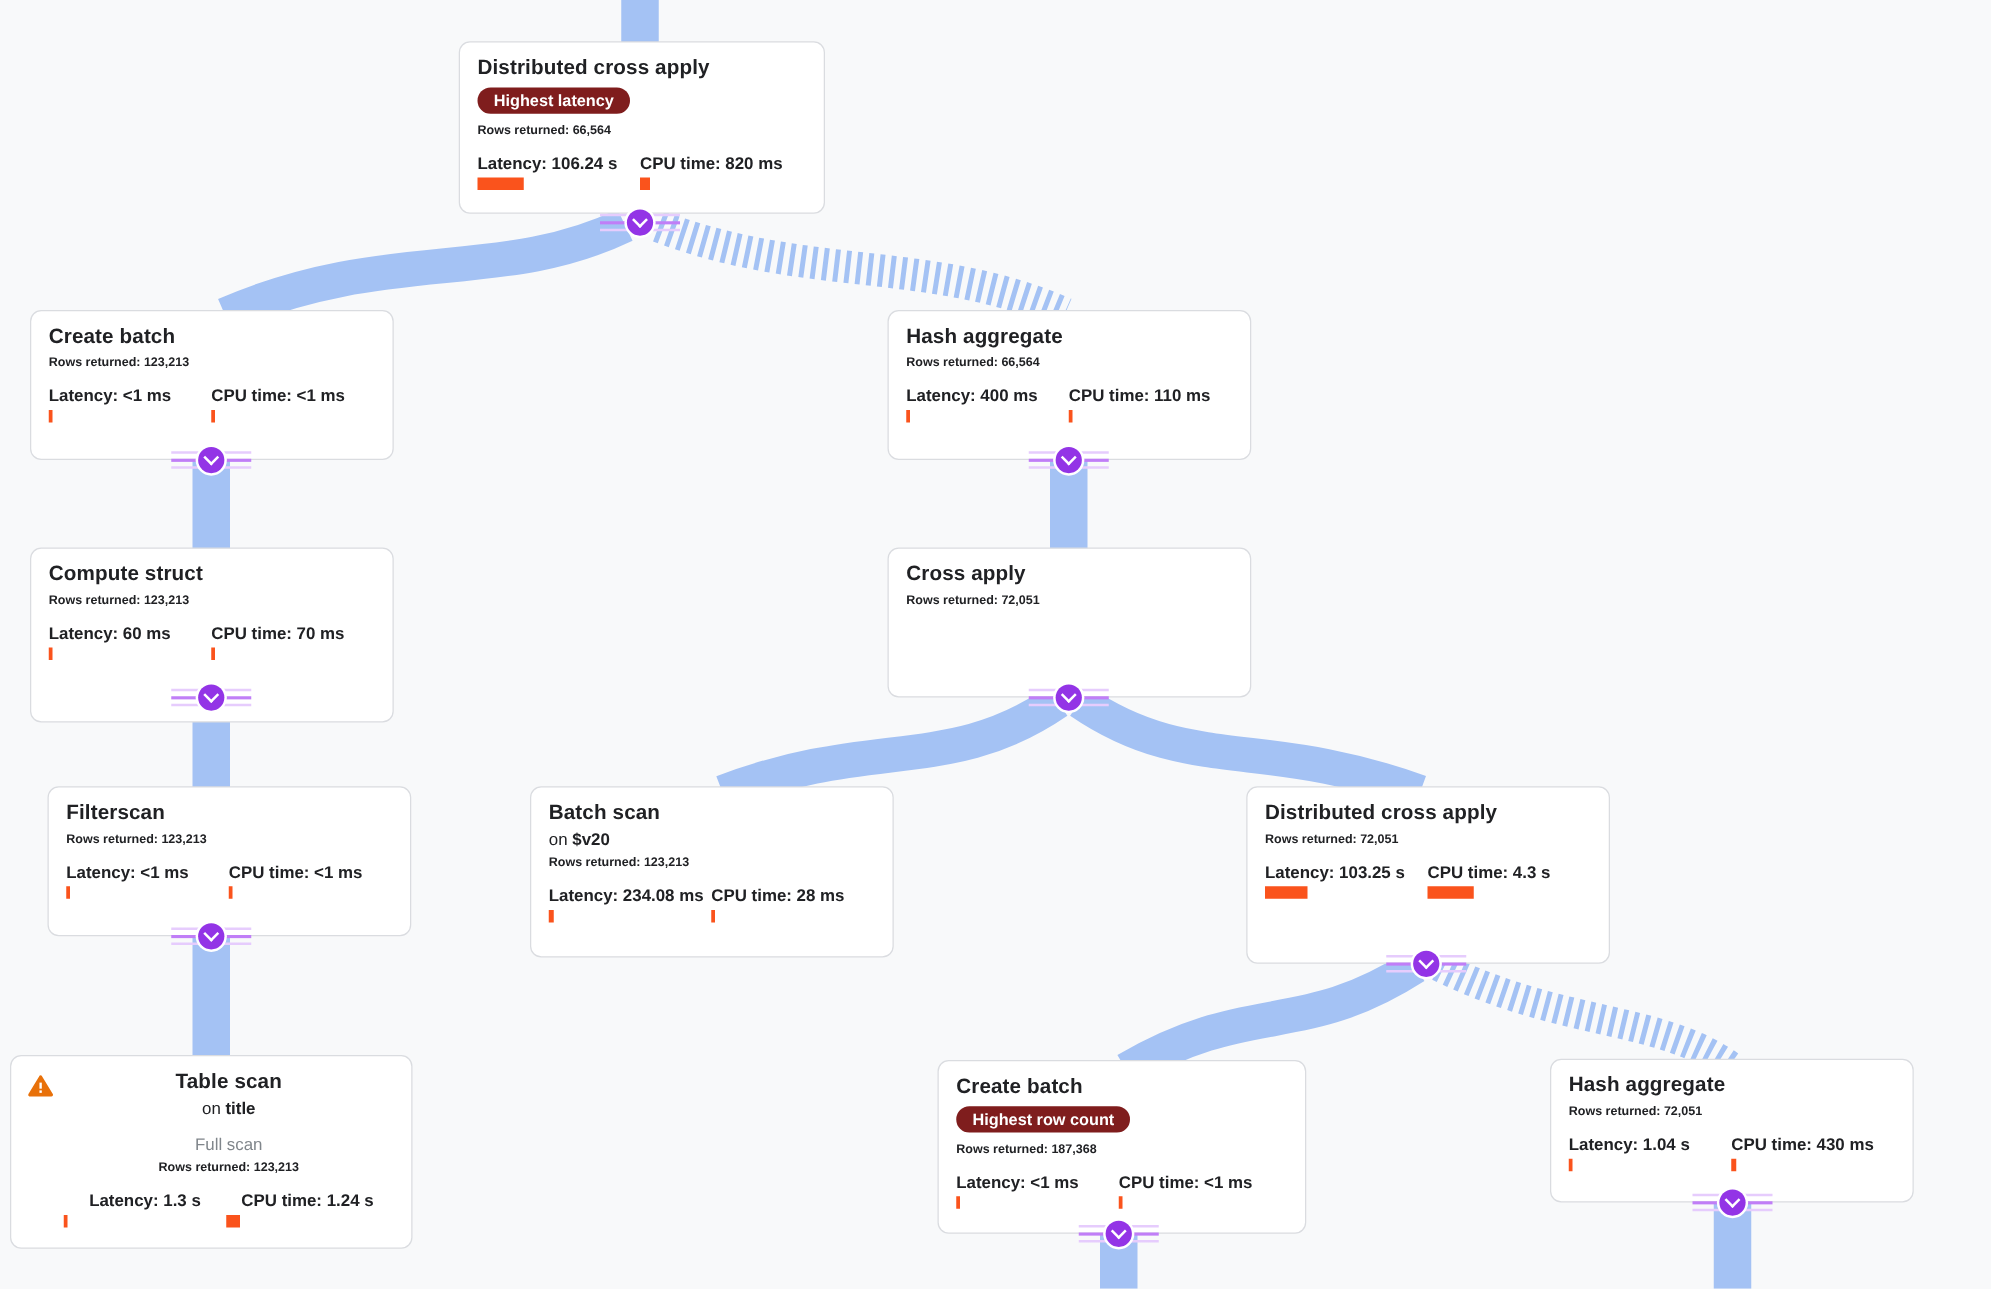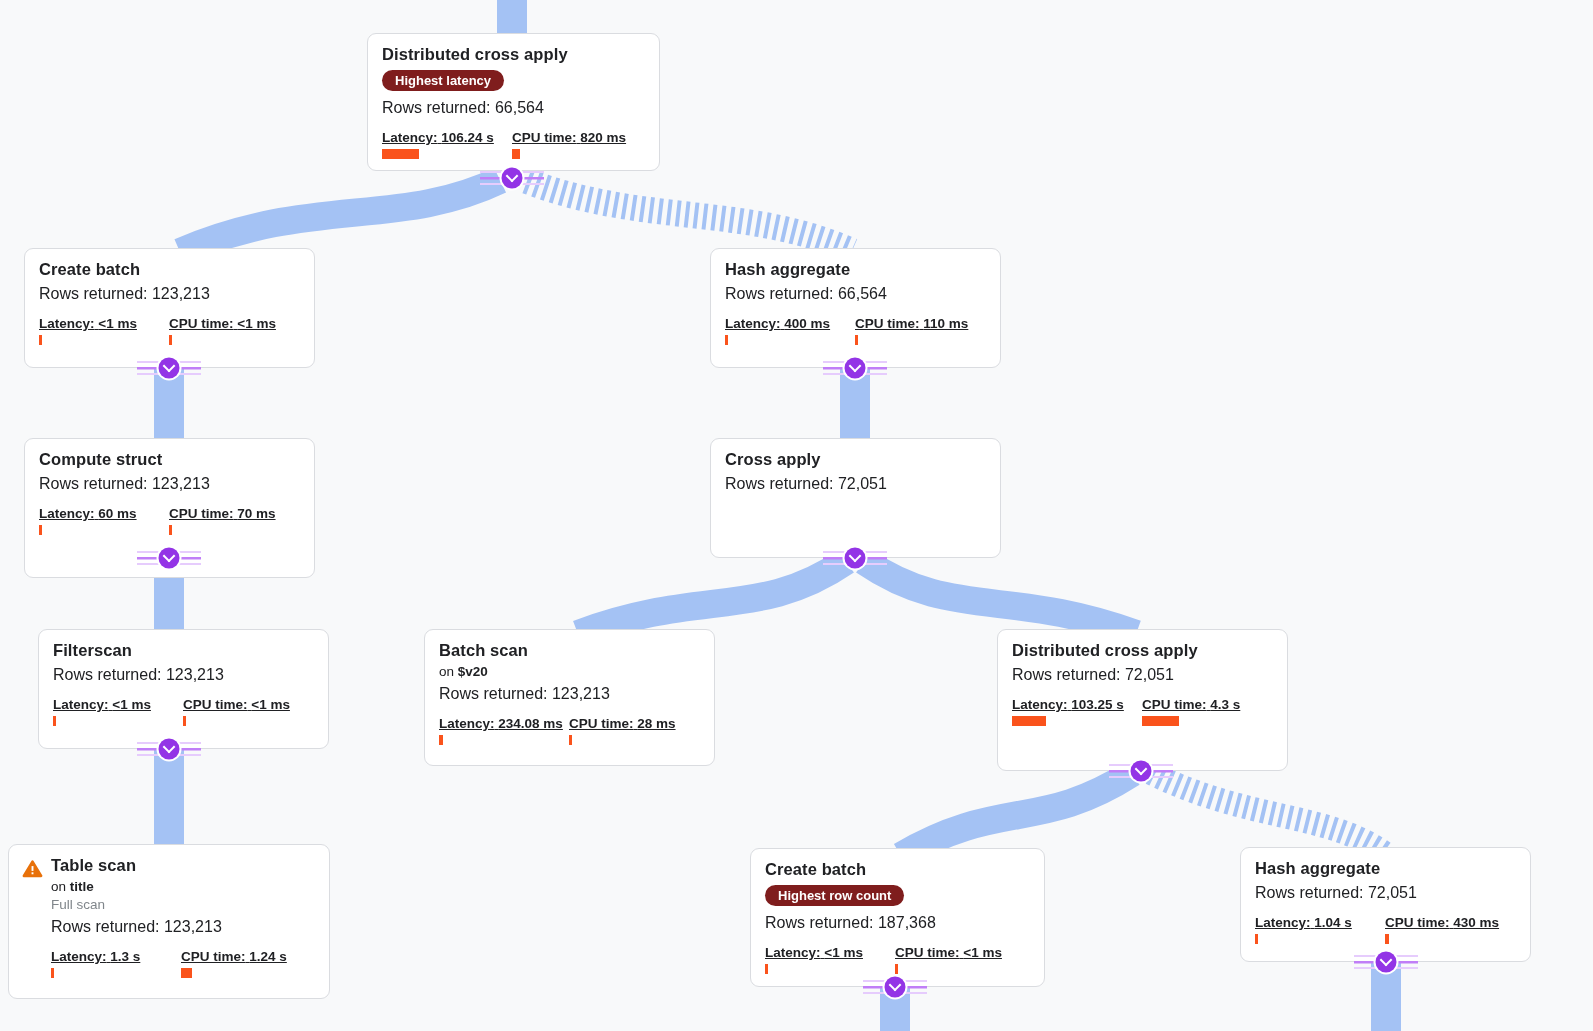--- a/index.html
+++ b/index.html
@@ -5,32 +5,32 @@
   html,body{margin:0;padding:0;background:#f8f9fa;overflow:hidden;
     font-family:"Liberation Sans","DejaVu Sans",sans-serif;}
   #stage{position:relative;overflow:hidden;}
   #edge-layer{position:absolute;left:0;top:0;z-index:0;}
   .edge{fill:none;stroke:#a4c2f4;}
   .edge.striped{stroke-dasharray:4 5;}
   #nodes,#connectors{position:absolute;left:0;top:0;width:0;height:0;}
   .card{position:absolute;background:#ffffff;border:1px solid #dadce0;
     border-radius:9px;box-sizing:border-box;z-index:2;}
   .inner{padding:11px 14px 10px;}
-  .inner.indented{padding-left:42px;}
+  .inner.indented{padding-left:42px;text-align:center;}
   .warn-icon{position:absolute;left:13px;top:14px;width:21px;height:19px;}
   .title{font-size:16.5px;font-weight:700;color:#202124;letter-spacing:.1px;}
   .badge{display:inline-block;margin:6px 0 2px;background:#7f1d1d;color:#ffffff;
     font-size:13px;font-weight:700;padding:3px 13px;border-radius:13px;}
   .on-line{font-size:13.5px;color:#202124;margin-top:4px;}
   .on-line b{font-weight:700;}
-  .note{font-size:13.5px;color:#80868b;margin-top:3px;}
-  .rows{font-size:16px;font-weight:400;color:#202124;margin-top:6px;}
+  .note{font-size:13.5px;color:#80868b;margin-top:14px;}
+  .rows{font-size:10px;font-weight:700;color:#202124;margin-top:6px;}
   .metrics{display:flex;margin-top:13px;}
   .metric{width:130px;}
-  .mlabel{font-size:13.5px;font-weight:700;color:#202124;white-space:nowrap;text-decoration:underline;}
+  .mlabel{font-size:13.5px;font-weight:700;color:#202124;white-space:nowrap;}
   .bar{height:10px;background:#fa531c;margin-top:4px;}
   .connector{position:absolute;width:64px;height:22px;z-index:3;cursor:pointer;}
   .c-lines{position:absolute;left:0;top:4px;width:100%;height:14px;
     background:
       linear-gradient(#e6ccfd,#e6ccfd) 0 0/100% 2px no-repeat,
       linear-gradient(#c07ef7,#c07ef7) 0 6px/100% 2.5px no-repeat,
       linear-gradient(#e6ccfd,#e6ccfd) 0 12px/100% 2px no-repeat;}
   .c-circle{position:absolute;left:50%;top:50%;transform:translate(-50%,-50%);
     width:21px;height:21px;border-radius:50%;background:#9334e6;
     box-shadow:0 0 0 2px #ffffff;}

